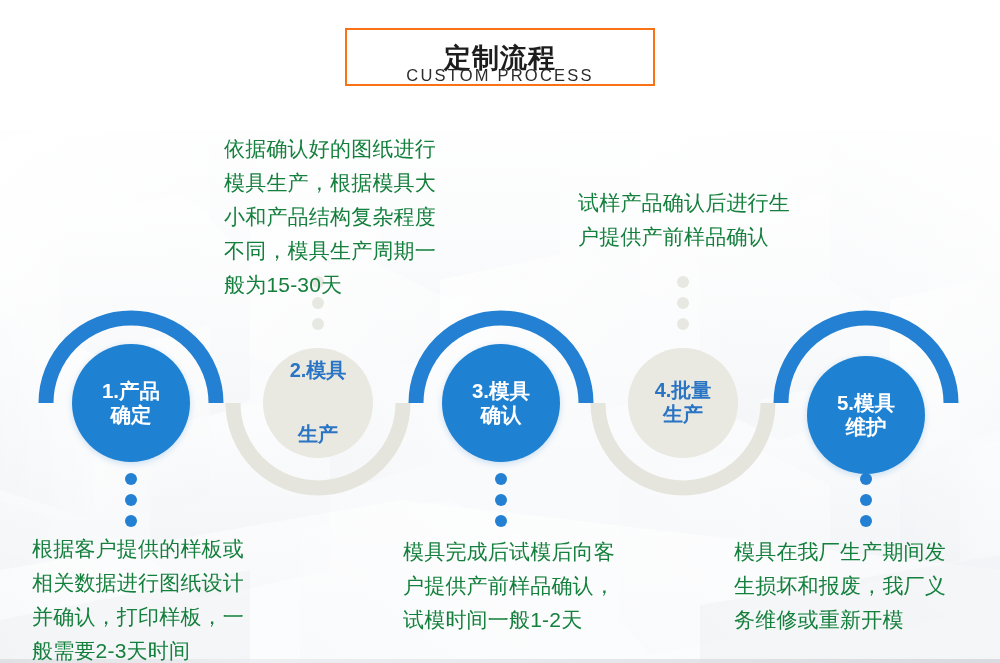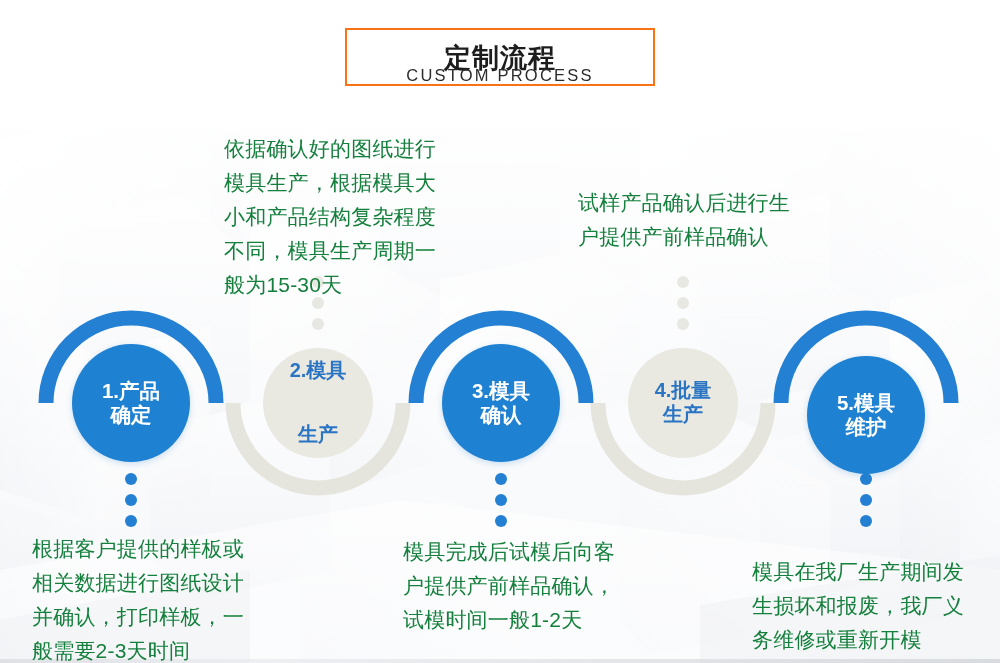--- a/index.html
+++ b/index.html
@@ -297,20 +297,20 @@
 
     <div class="node primary" style="left:807px; top:356px;">
       <span class="line">5.模具</span>
       <span class="line">维护</span>
     </div>
     <div class="dots blue" style="left:860px; top:473px;">
       <span class="dot"></span>
       <span class="dot"></span>
       <span class="dot"></span>
     </div>
-    <div class="caption" style="left:752px; top:535px; width:220px;margin-top:20px;">
+    <div class="caption" style="left:734px; top:535px; width:220px;">
       <span class="ln">模具在我厂生产期间发</span>
       <span class="ln">生损坏和报废，我厂义</span>
       <span class="ln">务维修或重新开模</span>
     </div>
 
   </div>
 </div>
 
 </body></html>

